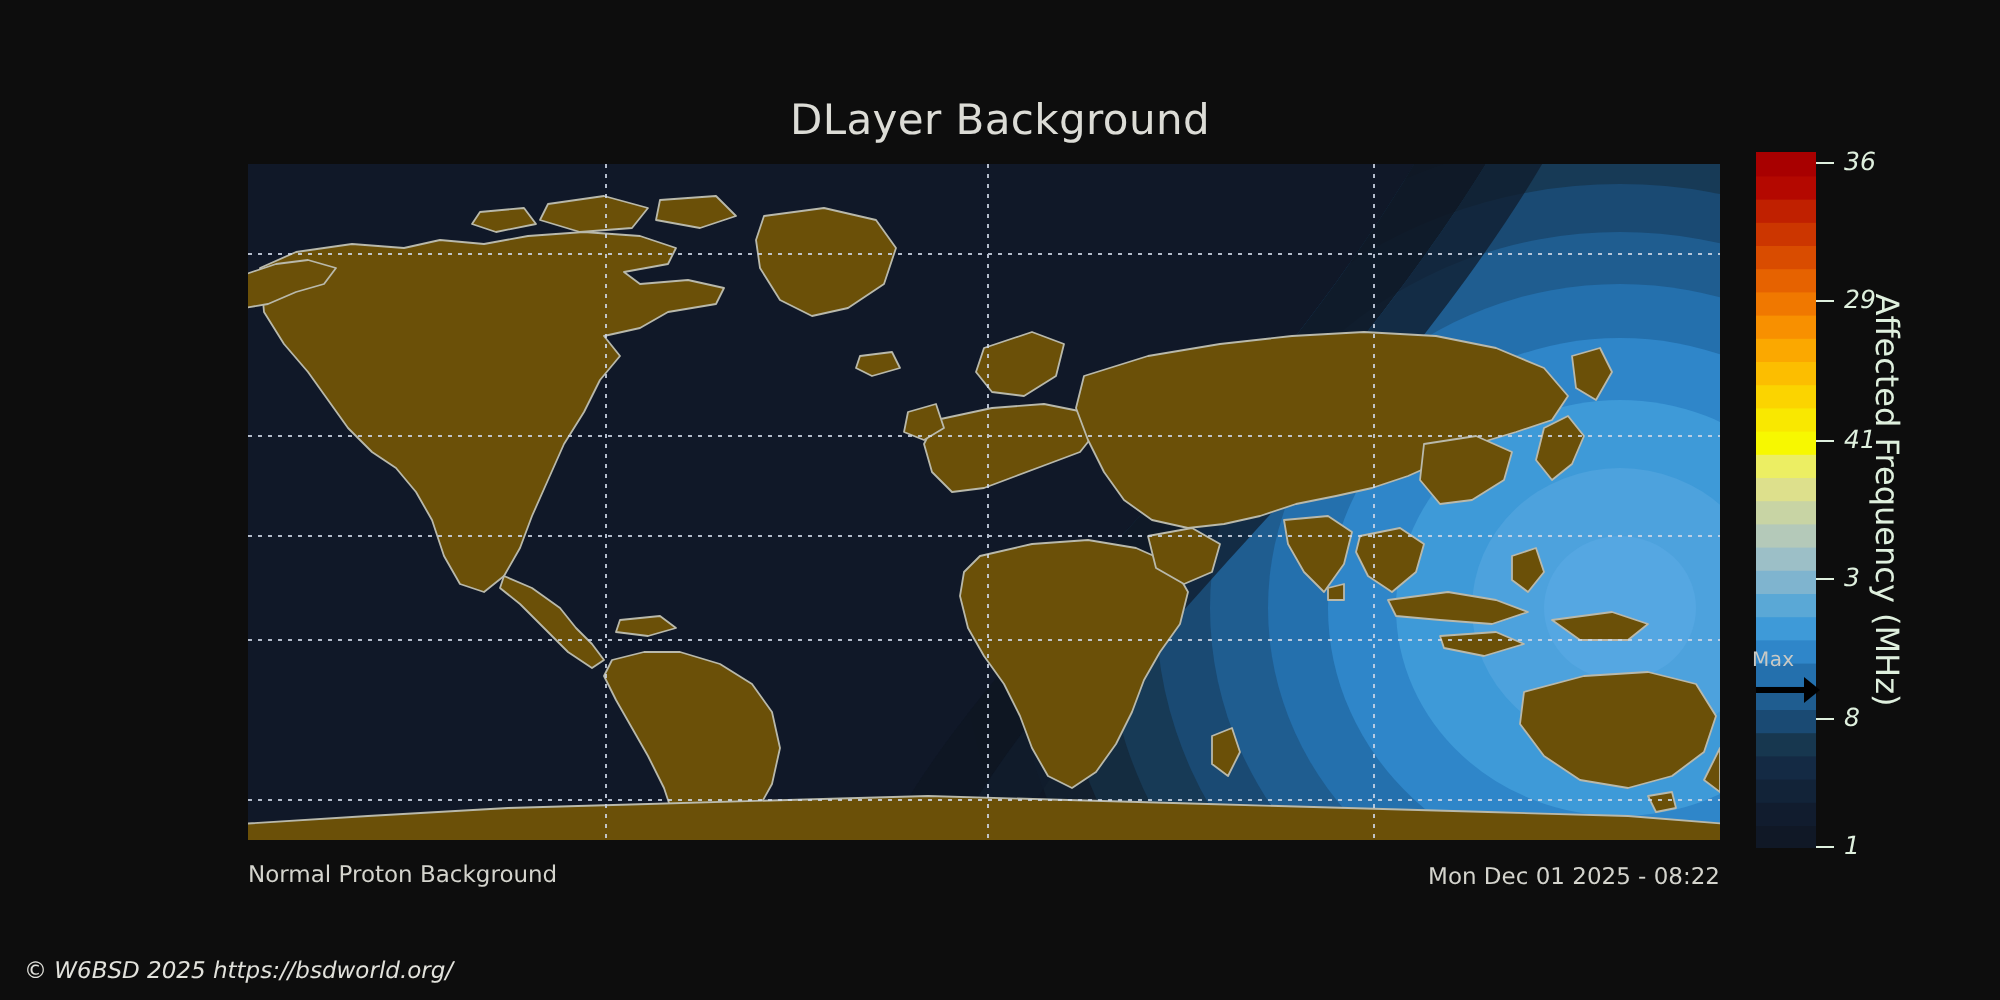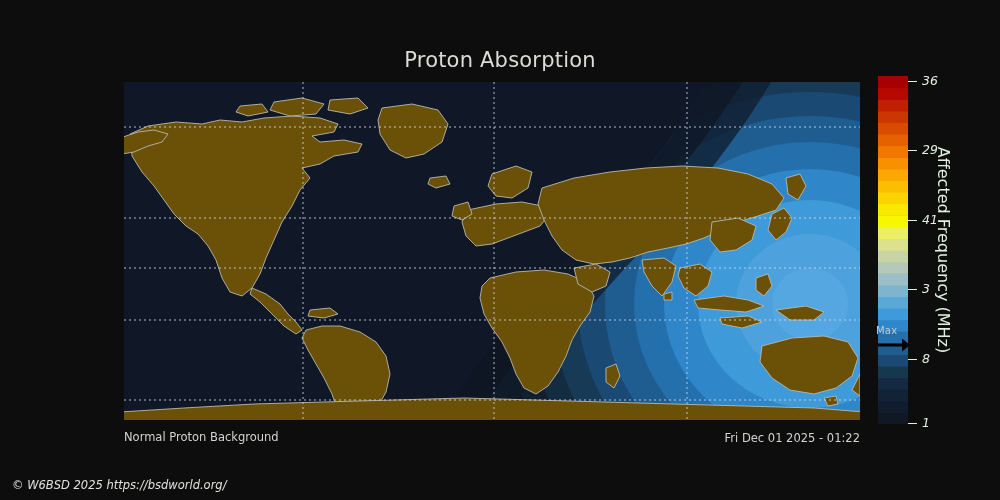--- a/index.html
+++ b/index.html
@@ -50,21 +50,21 @@
     font-size:11.5px;color:#d4d4cd;
   }
   .footer{
     position:absolute;left:12px;top:478px;font-size:11.5px;font-style:italic;
     color:#e2e2dc;
   }
 </style>
 </head>
 <body>
 
-<div class="title">Proton Absorption</div>
+<div class="title">DLayer Background</div>
 
 <div class="plot-wrap">
 <svg class="map-svg" viewBox="0 0 736 338" preserveAspectRatio="none">
   <defs>
     <clipPath id="mapclip">
           <rect x="0" y="0" width="736" height="338"></rect>
         </clipPath>
 
     <radialGradient id="absA" cx="0" cy="0" r="1" gradientUnits="userSpaceOnUse" gradientTransform="translate(686,222) scale(330,300)">
       <stop offset="0.00" stop-color="#55a7e2"></stop>
@@ -304,15 +304,15 @@
   <svg width="44" height="30" viewBox="0 0 44 30">
     <line x1="12" y1="20" x2="36" y2="20" stroke="#000" stroke-width="3"></line>
     <polygon points="36,13.5 44,20 36,26.5" fill="#000"></polygon>
   </svg>
 </div>
 
 <div class="note">
   <div>Normal Proton Background</div>
 </div>
 
-<div class="stamp">Fri Dec 01 2025 - 01:22</div>
+<div class="stamp">Mon Dec 01 2025 - 08:22</div>
 
 <div class="footer">© W6BSD 2025 https://bsdworld.org/</div>
 
 </body></html>

